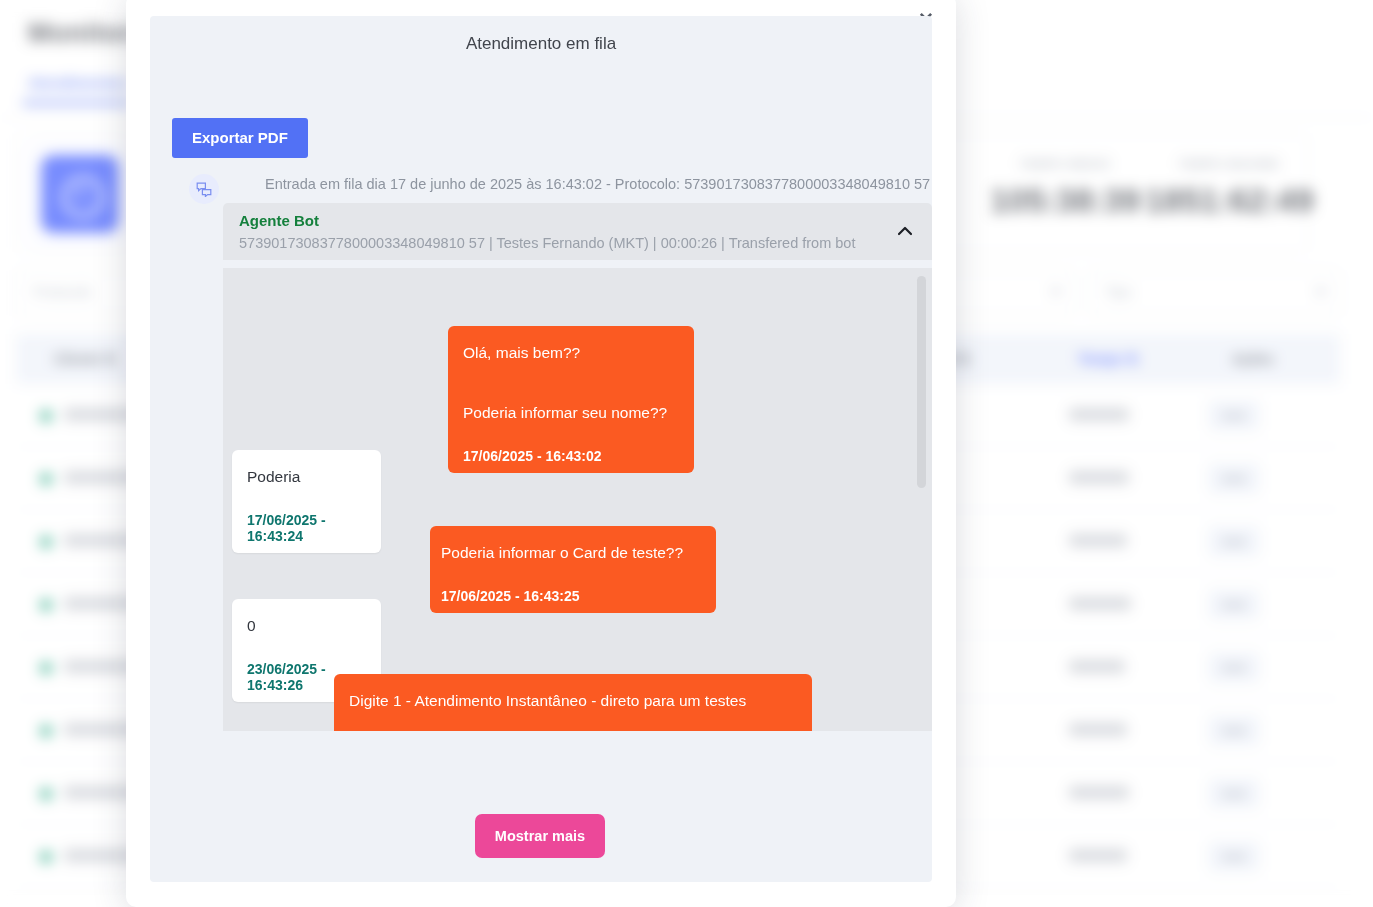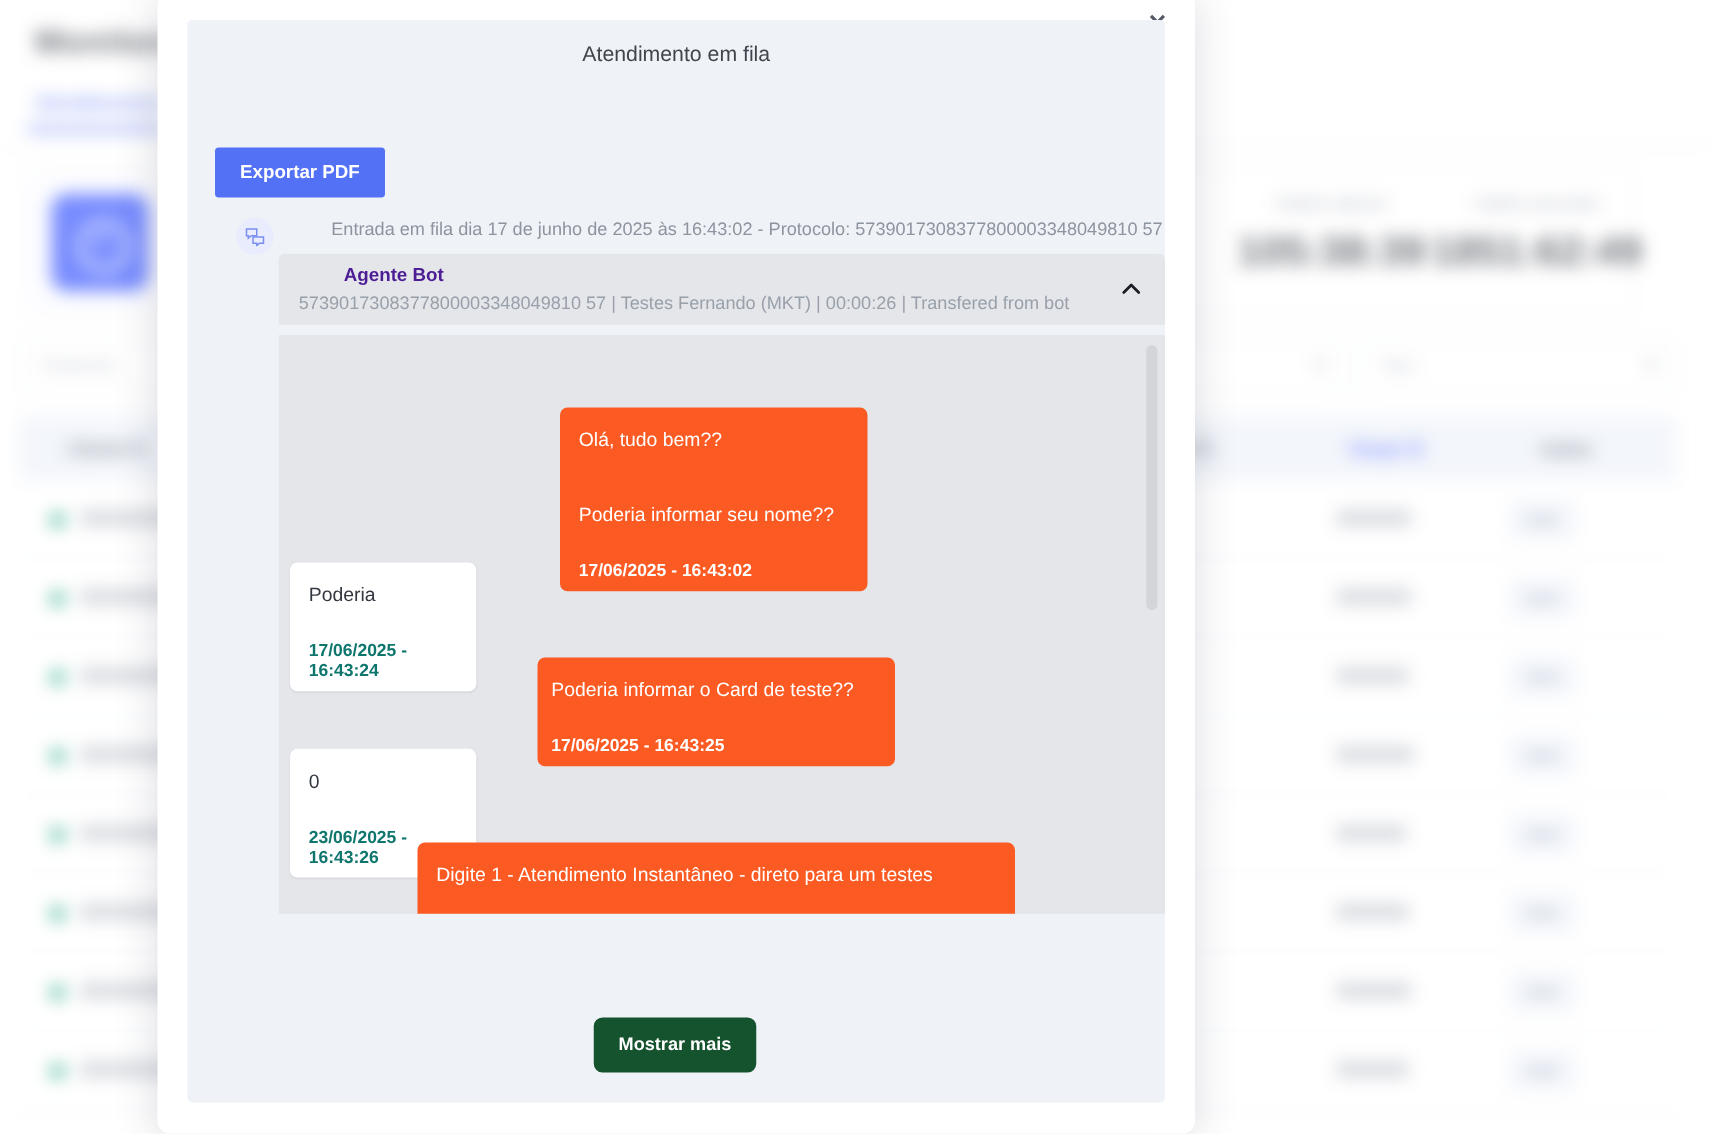--- a/index.html
+++ b/index.html
@@ -294,22 +294,21 @@
     width: 709px;
     height: 57px;
     background: #e4e6ea;
     border-radius: 5px 5px 0 0;
   }
   .agent-name {
     position: absolute;
     left: 16px; top: 9px;
     font-size: 15px;
     font-weight: bold;
-    color: #4c1d95;
-    margin-left: 36px;
+    color: #15803d;
   }
   .agent-meta {
     position: absolute;
     left: 16px; top: 32px;
     font-size: 14.5px;
     color: #9aa0aa;
     white-space: nowrap;
   }
   .agent-chevron {
     position: absolute;
@@ -372,21 +371,21 @@
     width: 9px; height: 212px;
     background: #d3d5d9;
     border-radius: 5px;
     cursor: pointer;
   }
 
   .show-more {
     position: absolute;
     left: 325px; top: 798px;
     width: 130px; height: 44px;
-    background: #14532d;
+    background: #ec4899;
     color: #ffffff;
     border: none;
     border-radius: 7px;
     font-size: 14.5px;
     font-weight: bold;
     font-family: "Liberation Sans", sans-serif;
     cursor: pointer;
   }
 </style>
 </head>
@@ -524,21 +523,21 @@
         <div class="agent-chevron">
           <svg width="22" height="22" viewBox="0 0 22 22" fill="none" stroke="#1c1f26" stroke-width="2.2" stroke-linecap="round" stroke-linejoin="round">
             <path d="M5 14 L11 8 L17 14"></path>
           </svg>
         </div>
       </div>
 
       <div class="chat-area">
         <div id="messages-holder">
             <div class="bubble out" style="left: 225px; top: 58px; width: 246px;">
-              <div class="line">Olá, tudo bem??</div>
+              <div class="line">Olá, mais bem??</div>
               <div class="line">&nbsp;</div>
               <div class="line">Poderia informar seu nome??</div>
               <div class="ts">17/06/2025 - 16:43:02</div>
             </div>
             <div class="bubble in" style="left: 9px; top: 182px; width: 149px;">
               <div class="line">Poderia</div>
               <div class="ts">17/06/2025 - 16:43:24</div>
             </div>
             <div class="bubble out" style="left: 207px; top: 258px; width: 286px; padding-left: 11px;">
               <div class="line">Poderia informar o Card de teste??</div>

